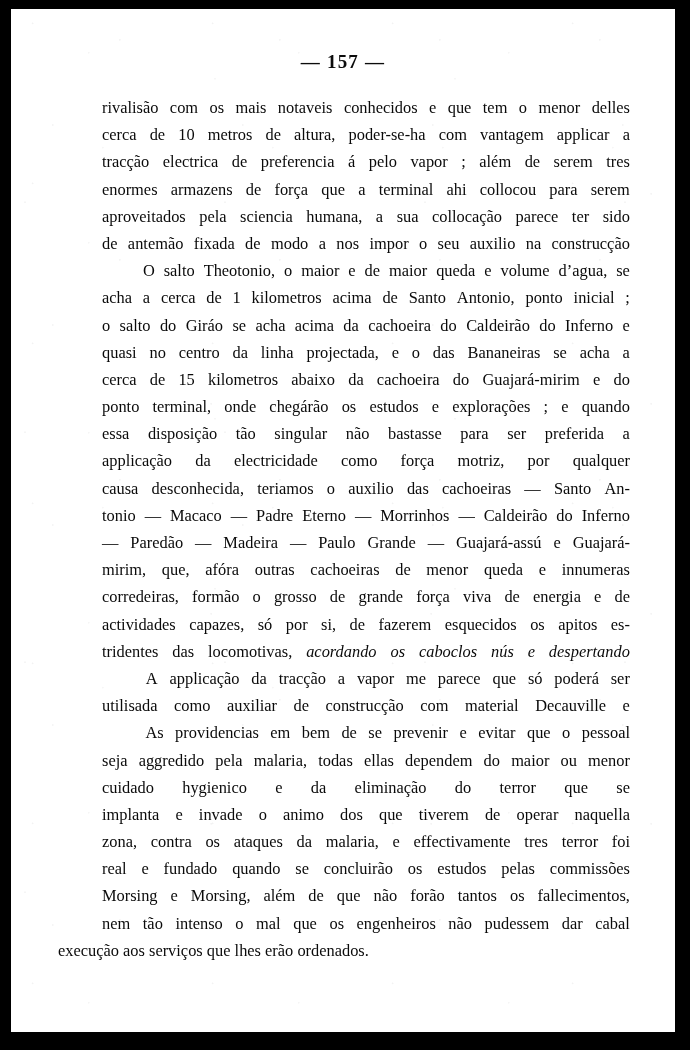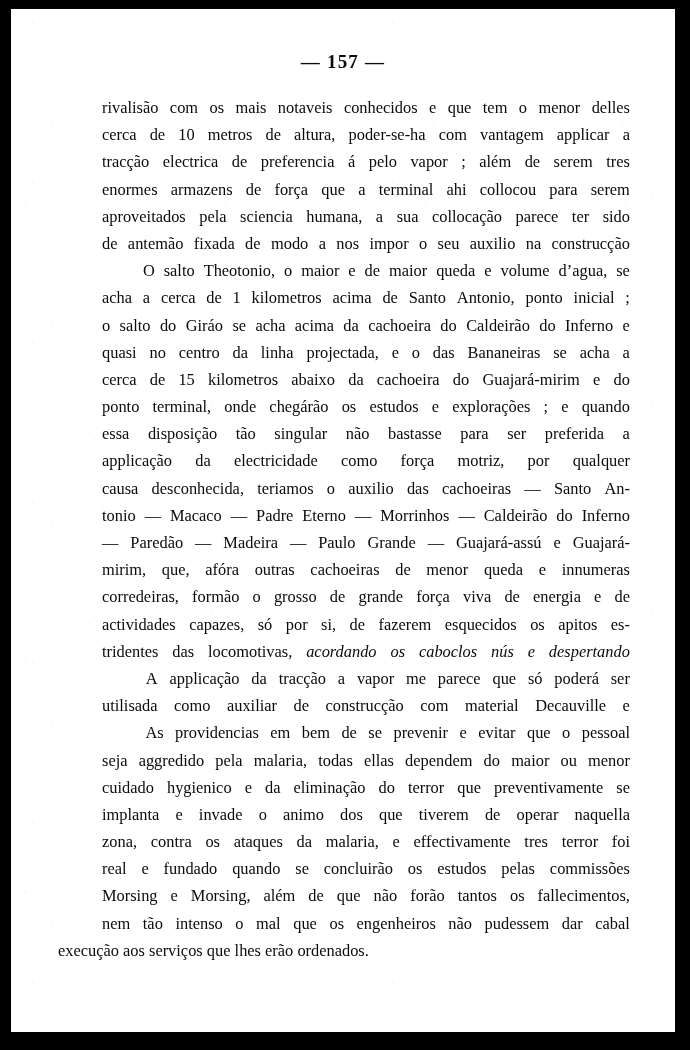--- a/index.html
+++ b/index.html
@@ -483,21 +483,20 @@
             </span>
           <span class="ln just">
               <span class="w">cuidado</span>
               <span class="w">hygienico</span>
               <span class="w">e</span>
               <span class="w">da</span>
               <span class="w">eliminação</span>
               <span class="w">do</span>
               <span class="w">terror</span>
               <span class="w">que</span>
-              <span class="w">preventivamente</span>
               <span class="w">se</span>
             </span>
           <span class="ln just">
               <span class="w">implanta</span>
               <span class="w">e</span>
               <span class="w">invade</span>
               <span class="w">o</span>
               <span class="w">animo</span>
               <span class="w">dos</span>
               <span class="w">que</span>

